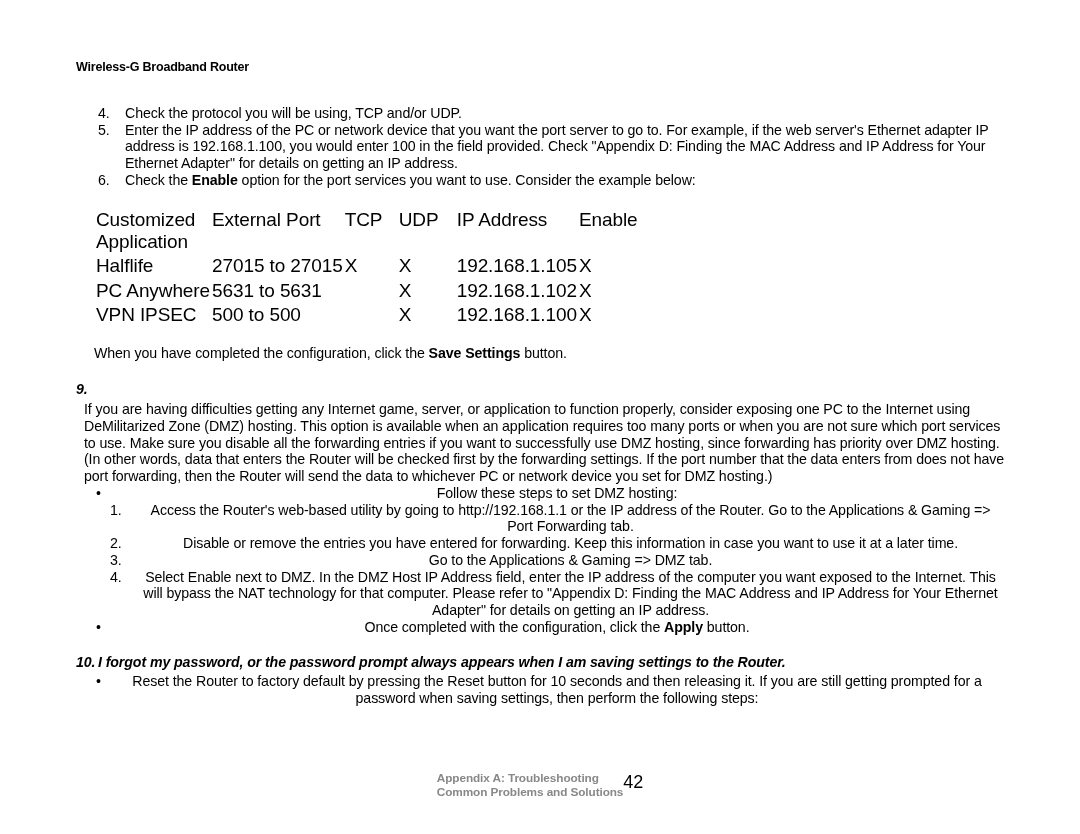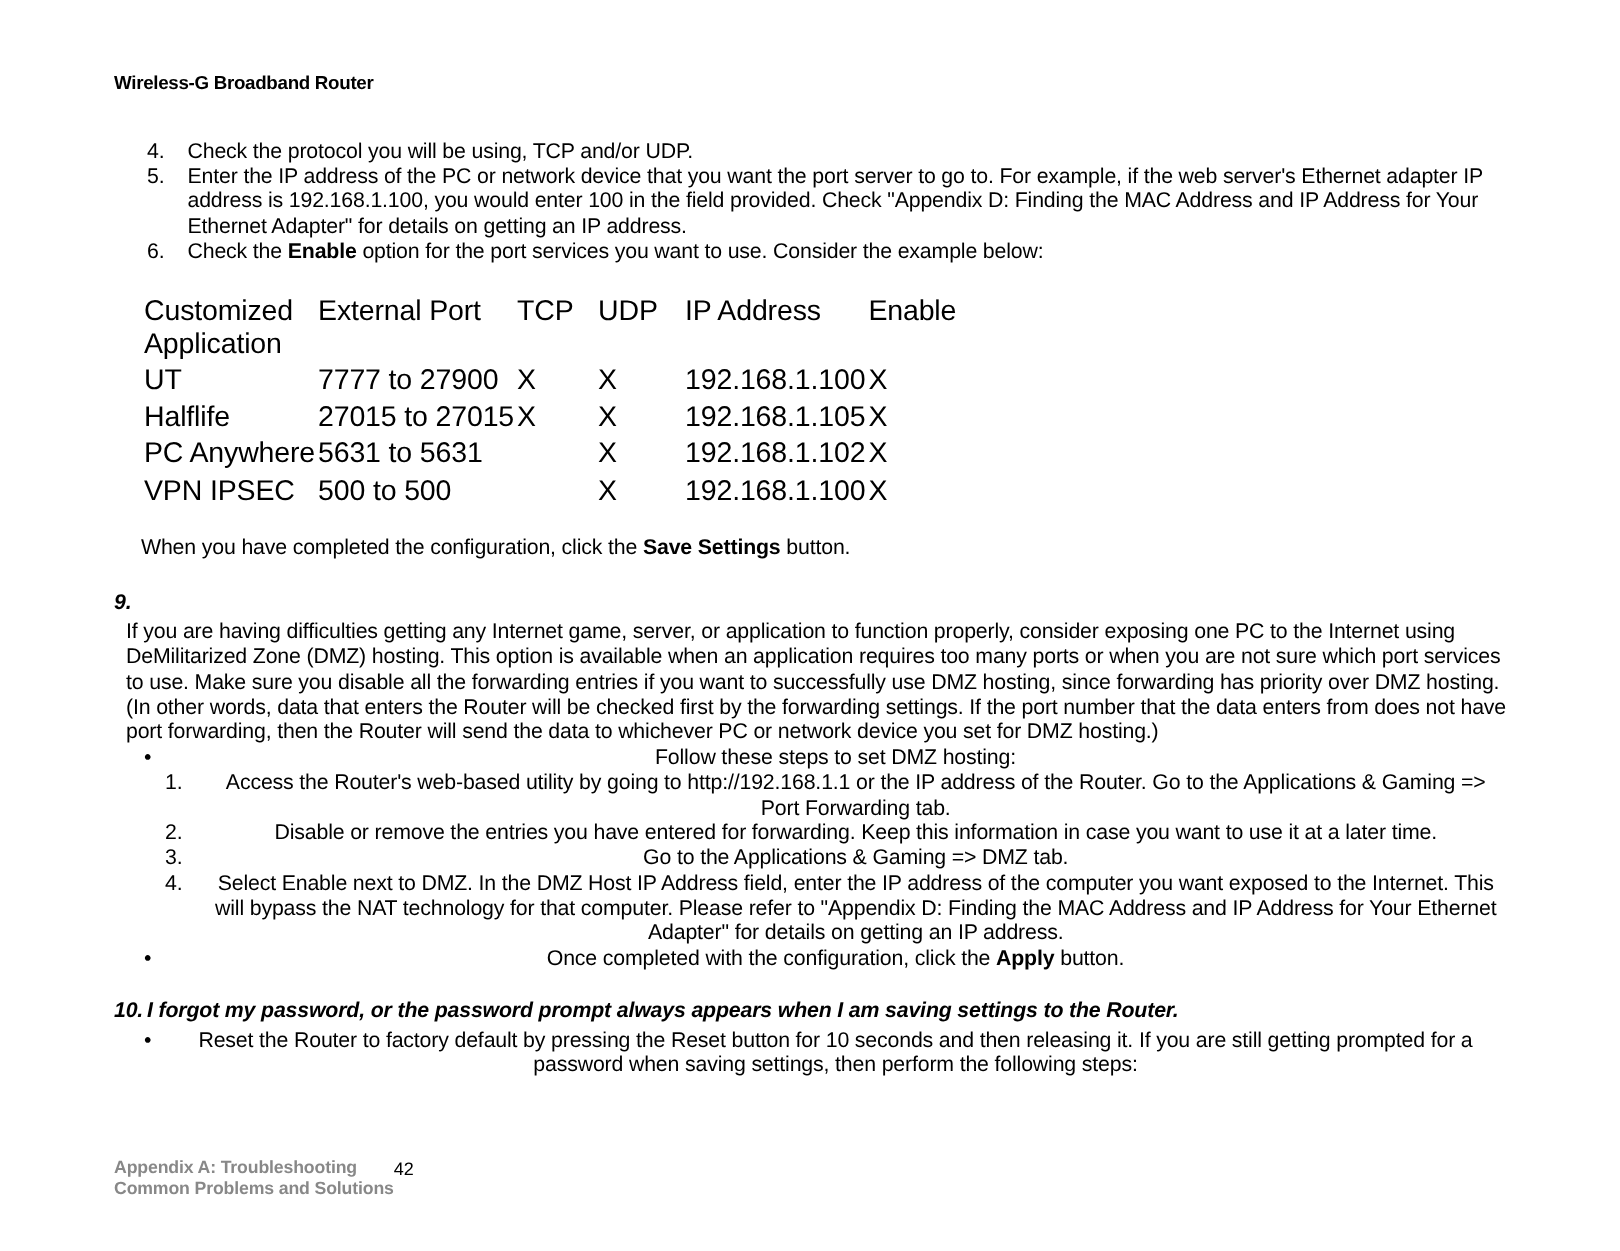--- a/index.html
+++ b/index.html
@@ -13,21 +13,21 @@
     font-size: 14.2px;
     line-height: 1.18;
     color: #000;
     letter-spacing: -0.1px;
   }
   .page {
     position: relative;
     width: 1080px;
     height: 834px;
     box-sizing: border-box;
-    padding: 48px 76px 40px 76px;
+    padding: 60px 76px 40px 76px;
   }
   .hdr {
     font-weight: 700;
     font-size: 12.5px;
     margin-bottom: 30px;
     letter-spacing: -0.2px;
   }
   ol.top {
     list-style: none;
     margin: 0 0 0 0;
@@ -102,27 +102,27 @@
   }
   .footer {
     position: absolute;
     left: 76px;
     right: 76px;
     bottom: 34px;
     font-size: 11.8px;
     font-weight: 700;
     color: #888;
     display: flex;
-    justify-content: flex-start;
+    justify-content: center;
     letter-spacing: -0.1px;
   }
   .footer .right {
     color: #000;
     font-weight: 400;
-    font-size: 12px;
+    font-size: 18px;
   }
   b { font-weight: 700; }
 </style>
 </head>
 <body>
 
 <div class="page">
 
   <div class="hdr">Wireless-G Broadband Router</div>
 
@@ -134,28 +134,20 @@
 
   <table class="tbl">
     <tbody>
         <tr>
       <td class="c1"><span>Customized</span><br><span>Application</span></td>
       <td class="c2">External Port</td>
       <td class="c3">TCP</td>
       <td class="c4">UDP</td>
       <td class="c5">IP Address</td>
       <td class="c6">Enable</td>
-    </tr>
-    <tr>
-      <td class="c1">UT</td>
-      <td class="c2">7777 to 27900</td>
-      <td class="c3">X</td>
-      <td class="c4">X</td>
-      <td class="c5">192.168.1.100</td>
-      <td class="c6">X</td>
     </tr>
     <tr>
       <td class="c1">Halflife</td>
       <td class="c2">27015 to 27015</td>
       <td class="c3">X</td>
       <td class="c4">X</td>
       <td class="c5">192.168.1.105</td>
       <td class="c6">X</td>
     </tr>
     <tr>

